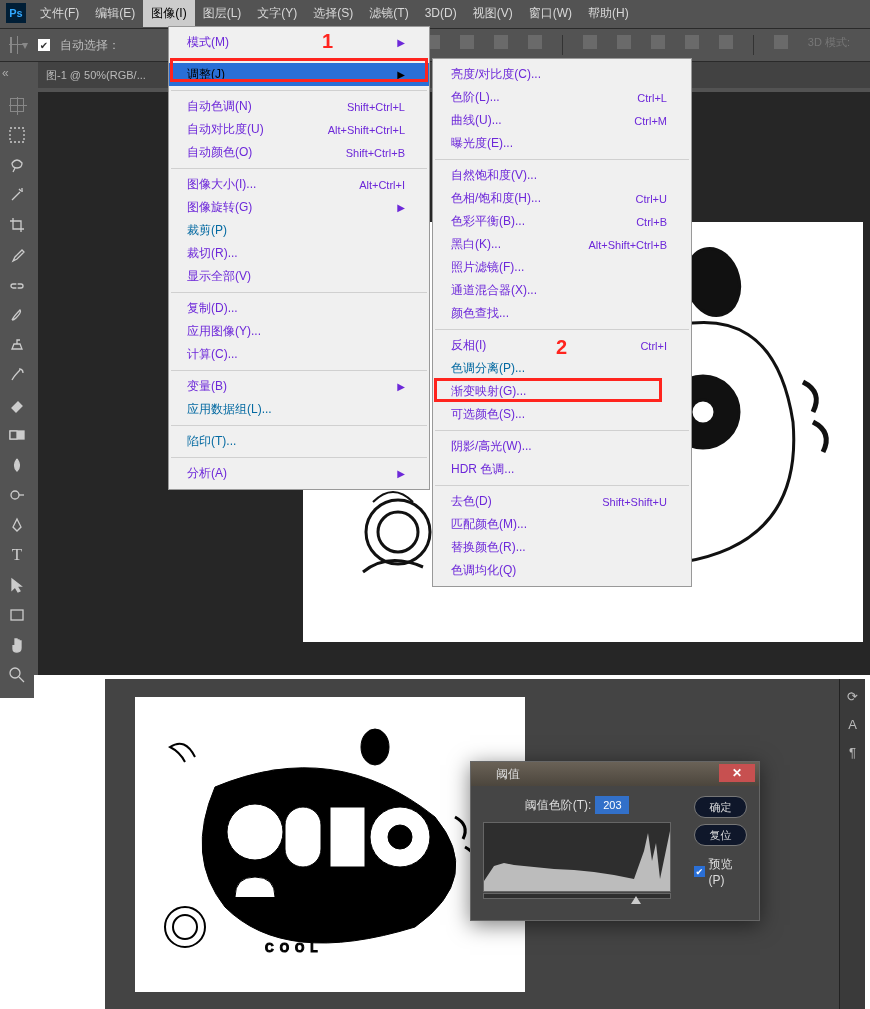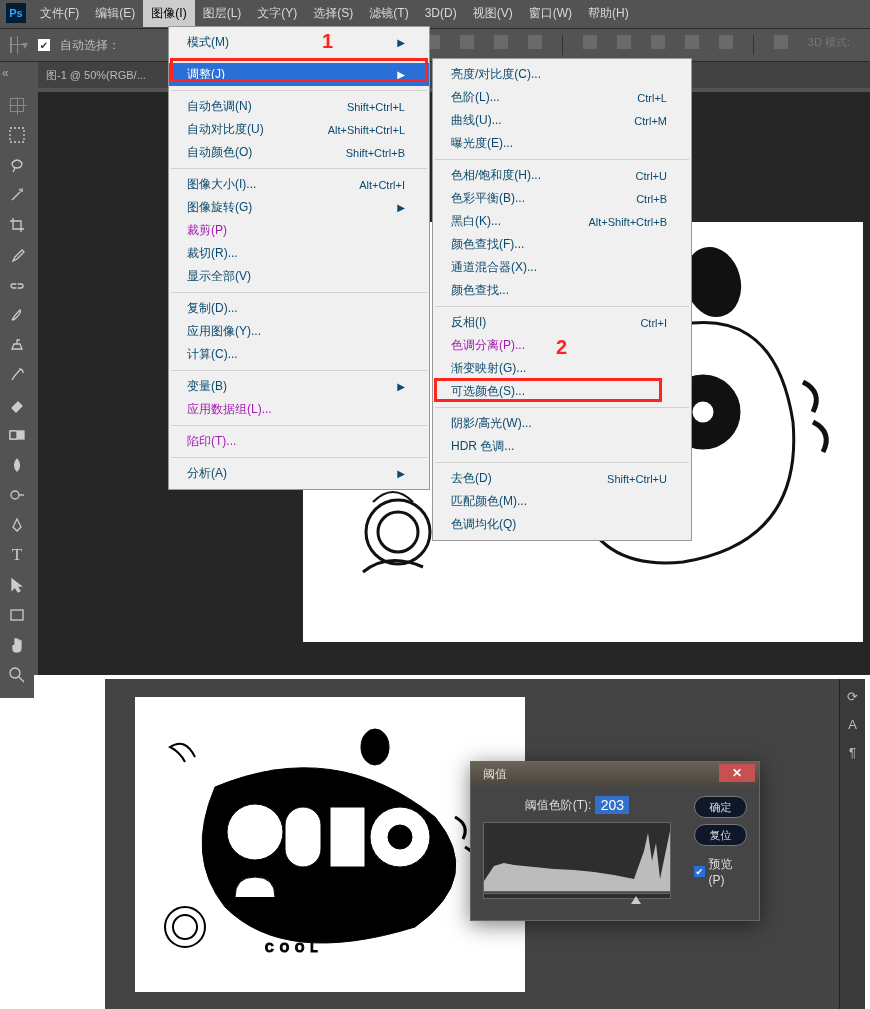--- a/index.html
+++ b/index.html
@@ -21,45 +21,45 @@
   .tab { padding: 0 8px; font-size: 11px; }
   .tab-right { margin-left: 310px; }
   .toolbox { position: absolute; top: 90px; left: 0; width: 34px; background: #535353; display: flex; flex-direction: column; align-items: center; gap: 4px; padding: 2px 0 10px; }
   .tool { width: 26px; height: 26px; display: flex; align-items: center; justify-content: center; color: #ccc; font-size: 16px; cursor: pointer; }
   .tool svg { width: 16px; height: 16px; stroke: #ccc; fill: none; stroke-width: 1.3; }
   .doc-area { position: absolute; top: 92px; left: 38px; right: 0; bottom: 0; background: #262626; overflow: hidden; }
   .canvas-preview { position: absolute; top: 130px; left: 265px; width: 560px; height: 420px; background: #fff; }
   
   .menu1 { position: absolute; top: 26px; left: 168px; width: 262px; background: #f0f0f0; border: 1px solid #999; padding: 4px 0; }
   .menu2 { position: absolute; top: 58px; left: 432px; width: 260px; background: #f0f0f0; border: 1px solid #999; padding: 4px 0; }
-  .menu-item { display: flex; align-items: center; padding: 3px 24px 3px 18px; color: #0c4a6e; cursor: pointer; position: relative; }
-  .menu-item.disabled { color: #a21caf; text-align: right; }
-  .menu-item.highlight { background: #2a6fd6; color: #ffffff; }
+  .menu-item { display: flex; align-items: center; padding: 3px 24px 3px 18px; color: #6d28d9; cursor: pointer; position: relative; }
+  .menu-item.disabled { color: #0369a1; text-align: right; }
+  .menu-item.highlight { background: #2a6fd6; color: #000000; }
   .sep { height: 1px; background: #d0d0d0; margin: 4px 2px; }
   .menu-item .shortcut { margin-left: auto; font-size: 11px; }
   .menu-item .arrow { margin-left: auto; font-size: 10px; }
   .red-box { position: absolute; border: 3px solid #ff241e; pointer-events: none; }
   .red1 { top: 58px; left: 170px; width: 258px; height: 24px; }
   .red2 { top: 378px; left: 434px; width: 228px; height: 24px; }
   .annot { position: absolute; color: #ff241e; font-size: 20px; font-weight: bold; pointer-events: none; }
   .annot1 { top: 30px; left: 322px; }
   .annot2 { top: 336px; left: 556px; }
   
   .bottom-section { width: 760px; height: 330px; margin: 4px 0 0 105px; position: relative; background: #444; }
   .bottom-canvas { position: absolute; top: 18px; left: 30px; width: 390px; height: 295px; background: #fff; }
   .rpanel { position: absolute; top: 0; right: 0; width: 26px; height: 100%; background: #3a3a3a; border-left: 1px solid #222; display: flex; flex-direction: column; align-items: center; gap: 12px; padding-top: 10px; }
   .rpanel .picon { width: 16px; height: 16px; font-size: 13px; color: #bbb; text-align: center; }
   
   .dialog { position: absolute; top: 82px; left: 365px; width: 290px; background: #454545; border: 1px solid #666; box-shadow: 0 4px 20px rgba(0,0,0,0.5); }
-  .dialog-title { height: 24px; background: linear-gradient(#6a6257, #4c463d); display: flex; align-items: center; padding: 0 12px; color: #ddd; font-size: 11px; position: relative; }
+  .dialog-title { height: 24px; background: linear-gradient(#6a6257, #4c463d); display: flex; align-items: center; padding: 0 25px; color: #ddd; font-size: 11px; position: relative; }
   .dialog-close { position: absolute; right: 4px; top: 2px; width: 36px; height: 18px; background: #c75050; color: #fff; display: flex; align-items: center; justify-content: center; font-size: 12px; font-weight: bold; cursor: pointer; }
   .dialog-body { display: flex; padding: 10px 12px 14px; gap: 23px; }
   .dialog-left { flex: 1; display: flex; flex-direction: column; align-items: center; }
   .dlg-row { display: flex; align-items: center; gap: 4px; color: #ddd; margin-bottom: 8px; }
-  .dlg-input { width: 34px; height: 18px; background: #3270c9; color: #fff; border: none; text-align: center; font-size: 14px; }
+  .dlg-input { width: 34px; height: 18px; background: #3270c9; color: #fff; border: none; text-align: center; font-size: 11px; }
   .histo { width: 188px; height: 70px; background: #2e2e2e; border: 1px solid #666; position: relative; overflow: hidden; }
   .histo svg { position: absolute; bottom: 0; left: 0; }
   .slider { width: 188px; height: 14px; position: relative; }
   .slider::before { content: ""; position: absolute; top: 1px; left: 0; right: 0; height: 4px; background: #2e2e2e; border: 1px solid #666; }
   .slider-tri { position: absolute; top: 4px; left: 148px; width: 0; height: 0; border-left: 5px solid transparent; border-right: 5px solid transparent; border-bottom: 8px solid #ccc; cursor: pointer; }
   .dialog-right { width: 62px; display: flex; flex-direction: column; gap: 6px; color: #ddd; }
   .dlg-btn { height: 22px; background: #0f172a; border: 1px solid #777; border-radius: 11px; display: flex; align-items: center; justify-content: center; font-size: 11px; cursor: pointer; }
   .dlg-chk { display: flex; align-items: center; gap: 4px; font-size: 11px; margin-top: 4px; }
   .cb2 { width: 11px; height: 11px; background: #2a6fd6; color: #fff; font-size: 9px; display: flex; align-items: center; justify-content: center; }
 </style>
@@ -311,33 +311,36 @@
       </div>
       <div class="menu-item">
         <span>曲线(U)...</span>
         <span class="shortcut">Ctrl+M</span>
       </div>
       <div class="menu-item">
         <span>曝光度(E)...</span>
       </div>
       <div class="sep"></div>
       <div class="menu-item">
+        <span>自然饱和度(V)...</span>
+      </div>
+      <div class="menu-item">
         <span>色相/饱和度(H)...</span>
         <span class="shortcut">Ctrl+U</span>
       </div>
       <div class="menu-item">
         <span>色彩平衡(B)...</span>
         <span class="shortcut">Ctrl+B</span>
       </div>
       <div class="menu-item">
         <span>黑白(K)...</span>
         <span class="shortcut">Alt+Shift+Ctrl+B</span>
       </div>
       <div class="menu-item">
-        <span>颜色查找(F)...</span>
+        <span>照片滤镜(F)...</span>
       </div>
       <div class="menu-item">
         <span>通道混合器(X)...</span>
       </div>
       <div class="menu-item">
         <span>颜色查找...</span>
       </div>
       <div class="sep"></div>
       <div class="menu-item">
         <span>反相(I)</span>
@@ -355,24 +358,27 @@
       <div class="sep"></div>
       <div class="menu-item">
         <span>阴影/高光(W)...</span>
       </div>
       <div class="menu-item">
         <span>HDR 色调...</span>
       </div>
       <div class="sep"></div>
       <div class="menu-item">
         <span>去色(D)</span>
-        <span class="shortcut">Shift+Ctrl+U</span>
+        <span class="shortcut">Shift+Shift+U</span>
       </div>
       <div class="menu-item">
         <span>匹配颜色(M)...</span>
+      </div>
+      <div class="menu-item">
+        <span>替换颜色(R)...</span>
       </div>
       <div class="menu-item">
         <span>色调均化(Q)</span>
       </div>
     </div>
 
   <div class="red-box red1"></div>
   <div class="red-box red2"></div>
   <div class="annot annot1">1</div>
   <div class="annot annot2">2</div>

